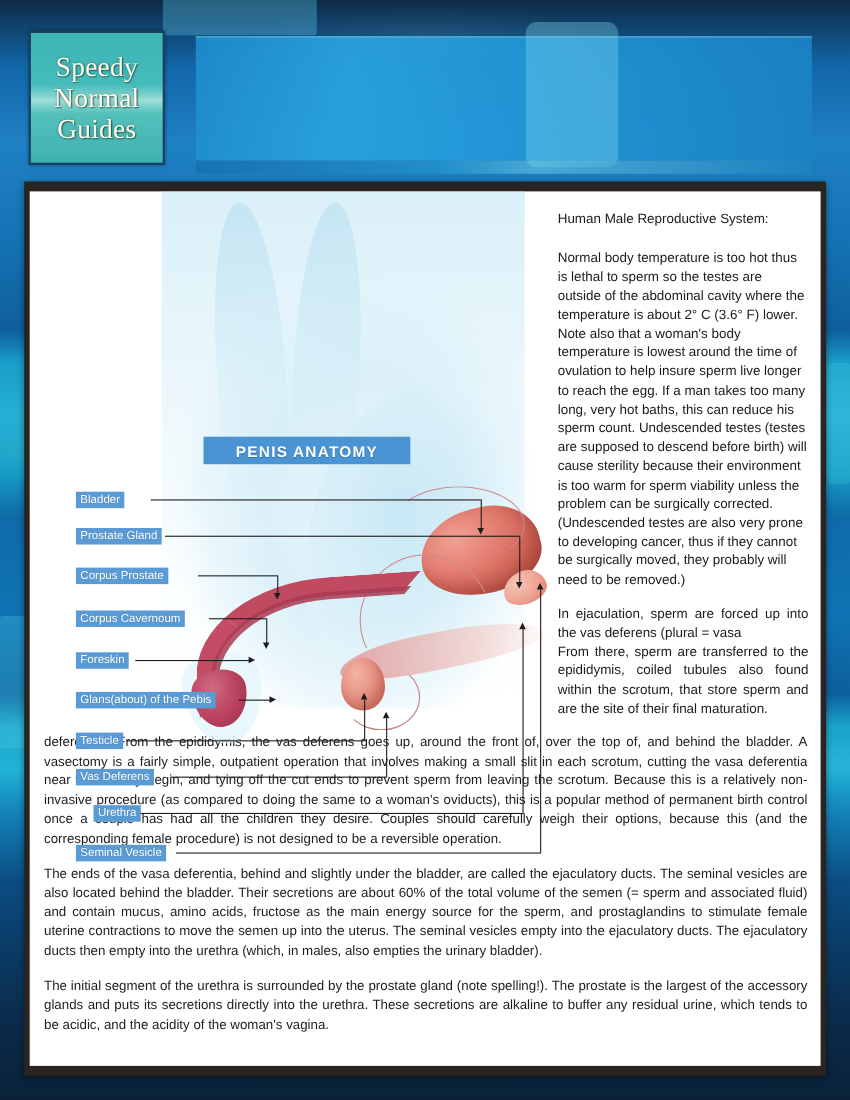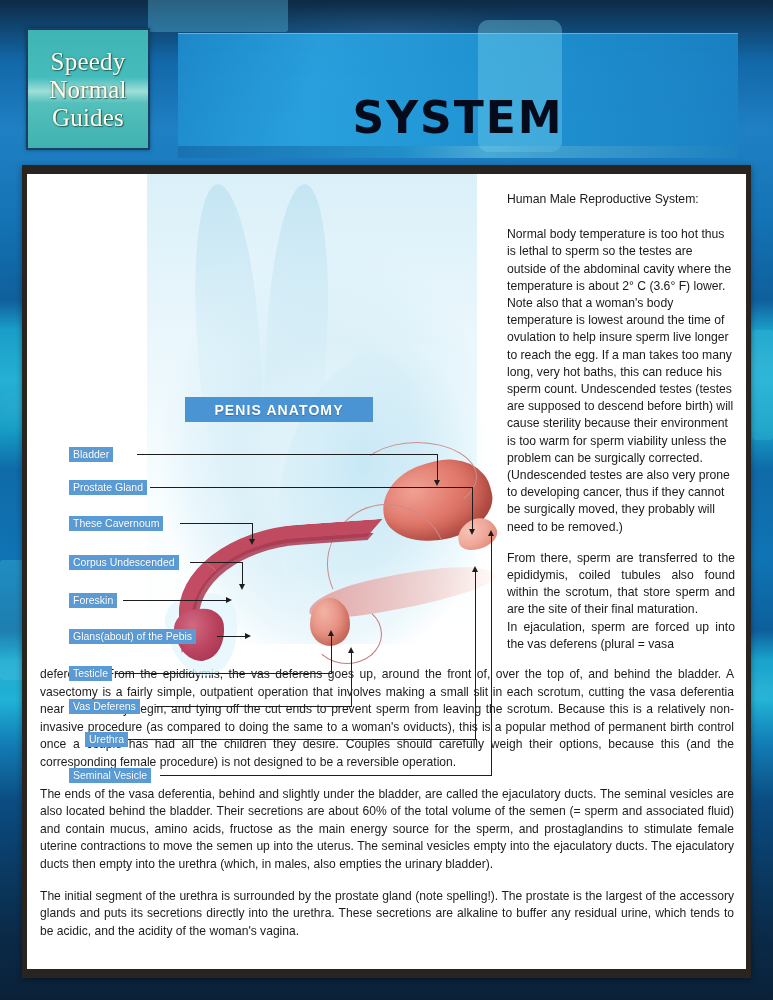--- a/index.html
+++ b/index.html
@@ -328,21 +328,20 @@
 <div class="header">
 
   <div class="logo-box">
     <div class="logo-line">Speedy</div>
     <div class="logo-line">Normal</div>
     <div class="logo-line">Guides</div>
   </div>
 
   <div class="title-plate">
     <div class="glow"></div>
-    <div class="title-2">SYSTEM</div>
   </div>
   <div class="title-underbar"></div>
 </div>
 
 <div class="card-frame">
   <div class="card">
 
     <div class="diagram">
 
       <div class="body-silhouette"></div>
@@ -367,26 +366,26 @@
       <div class="label" style="left:42px;top:273px;">Bladder</div>
       <div class="leader lh" style="left:110px;top:280px;width:300px;"></div>
       <div class="leader lv" style="left:410px;top:280px;height:28px;"></div>
       <div class="arrow ar-down" style="left:406.5px;top:306px;"></div>
 
       <div class="label" style="left:42px;top:306px;">Prostate Gland</div>
       <div class="leader lh" style="left:123px;top:313px;width:322px;"></div>
       <div class="leader lv" style="left:445px;top:313px;height:44px;"></div>
       <div class="arrow ar-down" style="left:441.5px;top:355px;"></div>
 
-      <div class="label" style="left:42px;top:342px;">These Cavernoum</div>
+      <div class="label" style="left:42px;top:342px;">Corpus Prostate</div>
       <div class="leader lh" style="left:153px;top:349px;width:72px;"></div>
       <div class="leader lv" style="left:225px;top:349px;height:18px;"></div>
       <div class="arrow ar-down" style="left:221.5px;top:365px;"></div>
 
-      <div class="label" style="left:42px;top:381px;">Corpus Undescended</div>
+      <div class="label" style="left:42px;top:381px;">Corpus Cavernoum</div>
       <div class="leader lh" style="left:163px;top:388px;width:52px;"></div>
       <div class="leader lv" style="left:215px;top:388px;height:24px;"></div>
       <div class="arrow ar-down" style="left:211.5px;top:410px;"></div>
 
       <div class="label" style="left:42px;top:419px;">Foreskin</div>
       <div class="leader lh" style="left:96px;top:426px;width:105px;"></div>
       <div class="arrow ar-right" style="left:199px;top:423px;"></div>
 
       <div class="label" style="left:42px;top:455px;">Glans(about) of the Pebis</div>
       <div class="leader lh" style="left:190px;top:462px;width:30px;"></div>
@@ -409,22 +408,22 @@
 
       <div class="label" style="left:42px;top:594px;">Seminal Vesicle</div>
       <div class="leader lh" style="left:133px;top:601px;width:331px;"></div>
       <div class="leader lv" style="left:464px;top:362px;height:240px;"></div>
       <div class="arrow ar-up" style="left:460.5px;top:356px;"></div>
     </div>
 
     <div class="rtcol">
       <h2>Human Male Reproductive System:</h2>
       <p>Normal body temperature is too hot thus is lethal to sperm so the testes are outside of the abdominal cavity where the temperature is about 2° C (3.6° F) lower. Note also that a woman's body temperature is lowest around the time of ovulation to help insure sperm live longer to reach the egg. If a man takes too many long, very hot baths, this can reduce his sperm count. Undescended testes (testes are supposed to descend before birth) will cause sterility because their environment is too warm for sperm viability unless the problem can be surgically corrected. (Undescended testes are also very prone to developing cancer, thus if they cannot be surgically moved, they probably will need to be removed.)</p>
+      <p class="just" style="margin-bottom:0;">In ejaculation, sperm are forced up into the vas deferens (plural = vasa</p>
       <p class="just" style="margin-bottom:0;">From there, sperm are transferred to the epididymis, coiled tubules also found within the scrotum, that store sperm and are the site of their final maturation.</p>
-      <p class="just" style="margin-bottom:0;">In ejaculation, sperm are forced up into the vas deferens (plural = vasa</p>
     </div>
 
     <div class="body-text">
       <p>deferentia). From the epididymis, the vas deferens goes up, around the front of, over the top of, and behind the bladder. A vasectomy is a fairly simple, outpatient operation that involves making a small slit in each scrotum, cutting the vasa deferentia near where they begin, and tying off the cut ends to prevent sperm from leaving the scrotum. Because this is a relatively non-invasive procedure (as compared to doing the same to a woman's oviducts), this is a popular method of permanent birth control once a couple has had all the children they desire. Couples should carefully weigh their options, because this (and the corresponding female procedure) is not designed to be a reversible operation.</p>
       <p>The ends of the vasa deferentia, behind and slightly under the bladder, are called the ejaculatory ducts. The seminal vesicles are also located behind the bladder. Their secretions are about 60% of the total volume of the semen (= sperm and associated fluid) and contain mucus, amino acids, fructose as the main energy source for the sperm, and prostaglandins to stimulate female uterine contractions to move the semen up into the uterus. The seminal vesicles empty into the ejaculatory ducts. The ejaculatory ducts then empty into the urethra (which, in males, also empties the urinary bladder).</p>
       <p>The initial segment of the urethra is surrounded by the prostate gland (note spelling!). The prostate is the largest of the accessory glands and puts its secretions directly into the urethra. These secretions are alkaline to buffer any residual urine, which tends to be acidic, and the acidity of the woman's vagina.</p>
     </div>
 
   </div>
 </div>

